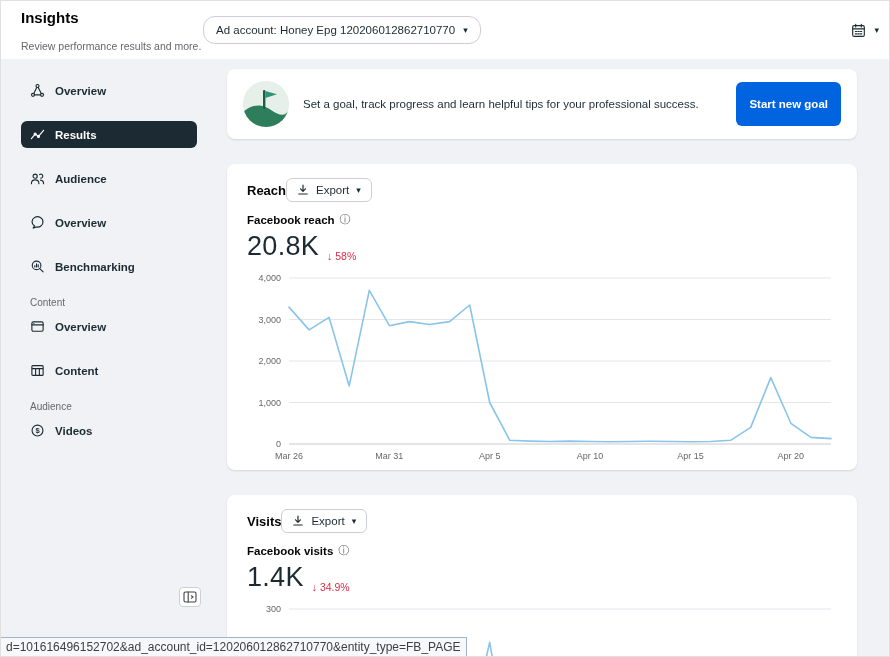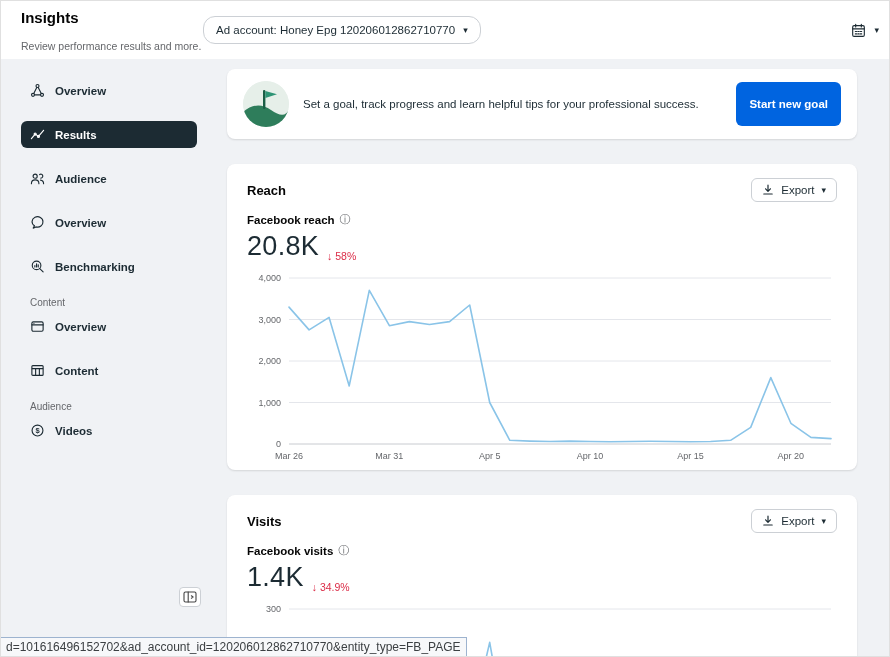--- a/index.html
+++ b/index.html
@@ -27,21 +27,21 @@
   .main{flex:1;padding:10px 32px 0 20px;overflow:hidden}
 
   
   .card{background:#fff;border-radius:8px;box-shadow:0 1px 2px rgba(0,0,0,.12);margin-bottom:25px}
   .goal{display:flex;align-items:center;gap:14px;padding:12px 16px;height:70px}
   .goal-avatar{width:46px;height:46px;border-radius:50%;overflow:hidden;flex-shrink:0;background:#e8f0ec}
   .goal-text{flex:1;font-size:11.5px;color:#1c2b33}
   .btn-primary{background:#0064e0;color:#fff;border:none;border-radius:6px;padding:16px 13px;font-size:11.5px;font-weight:700;cursor:pointer;white-space:nowrap}
 
   .metric-card{padding:14px 20px 6px}
-  .card-head{display:flex;align-items:center;justify-content:space-between;margin-bottom:10px}
+  .card-head{display:flex;align-items:center;justify-content:flex-start;margin-bottom:10px}
   .card-title{font-size:13px;font-weight:700;color:#050505}
   .export-btn{display:inline-flex;align-items:center;gap:7px;border:1px solid #ccd0d5;border-radius:6px;background:#fff;padding:5px 10px;font-size:11.5px;color:#1c2b33;cursor:pointer}
   .export-btn svg{color:#1c2b33}
   .metric-label{font-size:11.5px;font-weight:700;color:#050505;display:flex;align-items:center;gap:5px}
   .info{color:#65676b;font-size:11px;font-weight:400}
   .metric-value-row{display:flex;align-items:flex-end;gap:8px;margin:4px 0 10px}
   .metric-value{font-size:27px;font-weight:400;color:#1c2b33;letter-spacing:.3px}
   .metric-delta{font-size:10.5px;color:#db2c47}
   .chart{line-height:0}
   .tick{font-size:9px;fill:#65676b;font-family:"Liberation Sans",sans-serif}

